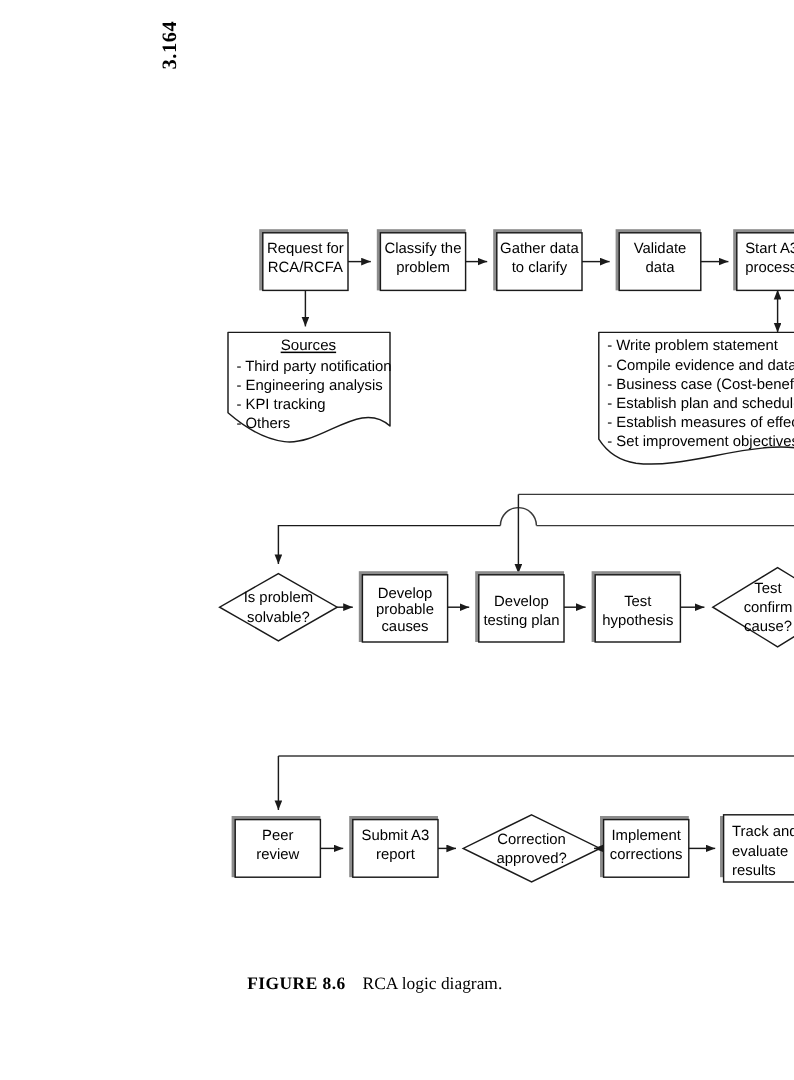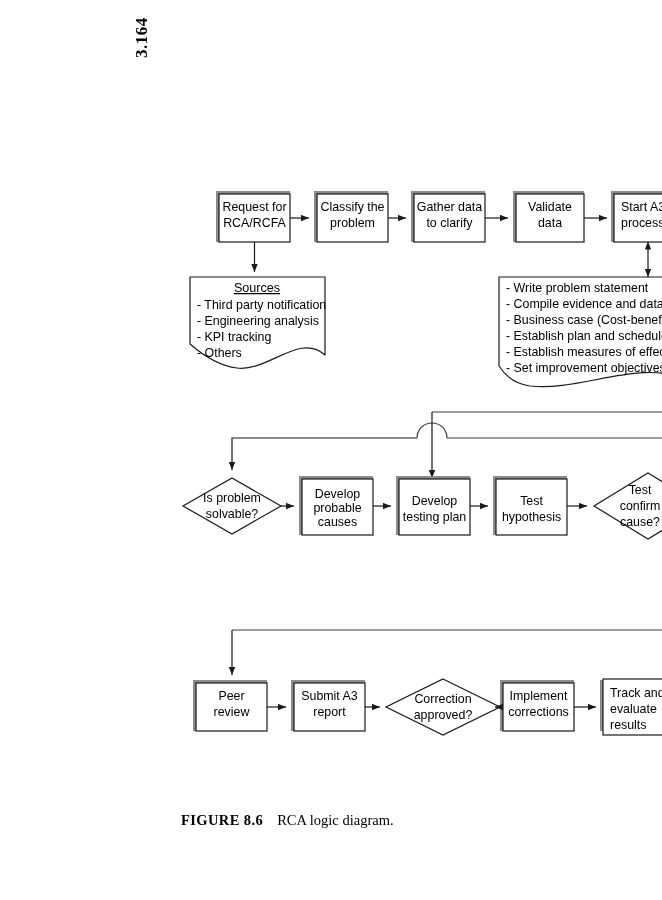--- a/index.html
+++ b/index.html
@@ -23,21 +23,21 @@
     letter-spacing:0.5px;
     color:#000;
     transform:rotate(-90deg);
     transform-origin:left top;
     white-space:nowrap;
   }
 
   
   #caption{
     position:absolute;
-    left:181px; top:812px;
+    left:206px; top:812px;
     font-family:"Liberation Serif", serif;
     font-size:14.5px;
     color:#000;
     white-space:nowrap;
   }
   #caption .cap-label{font-weight:bold;letter-spacing:0.4px;}
   #caption .cap-gap{display:inline-block;width:14px;}
 
   
   #diagram{position:absolute;left:0;top:0;width:574px;height:900px;}

